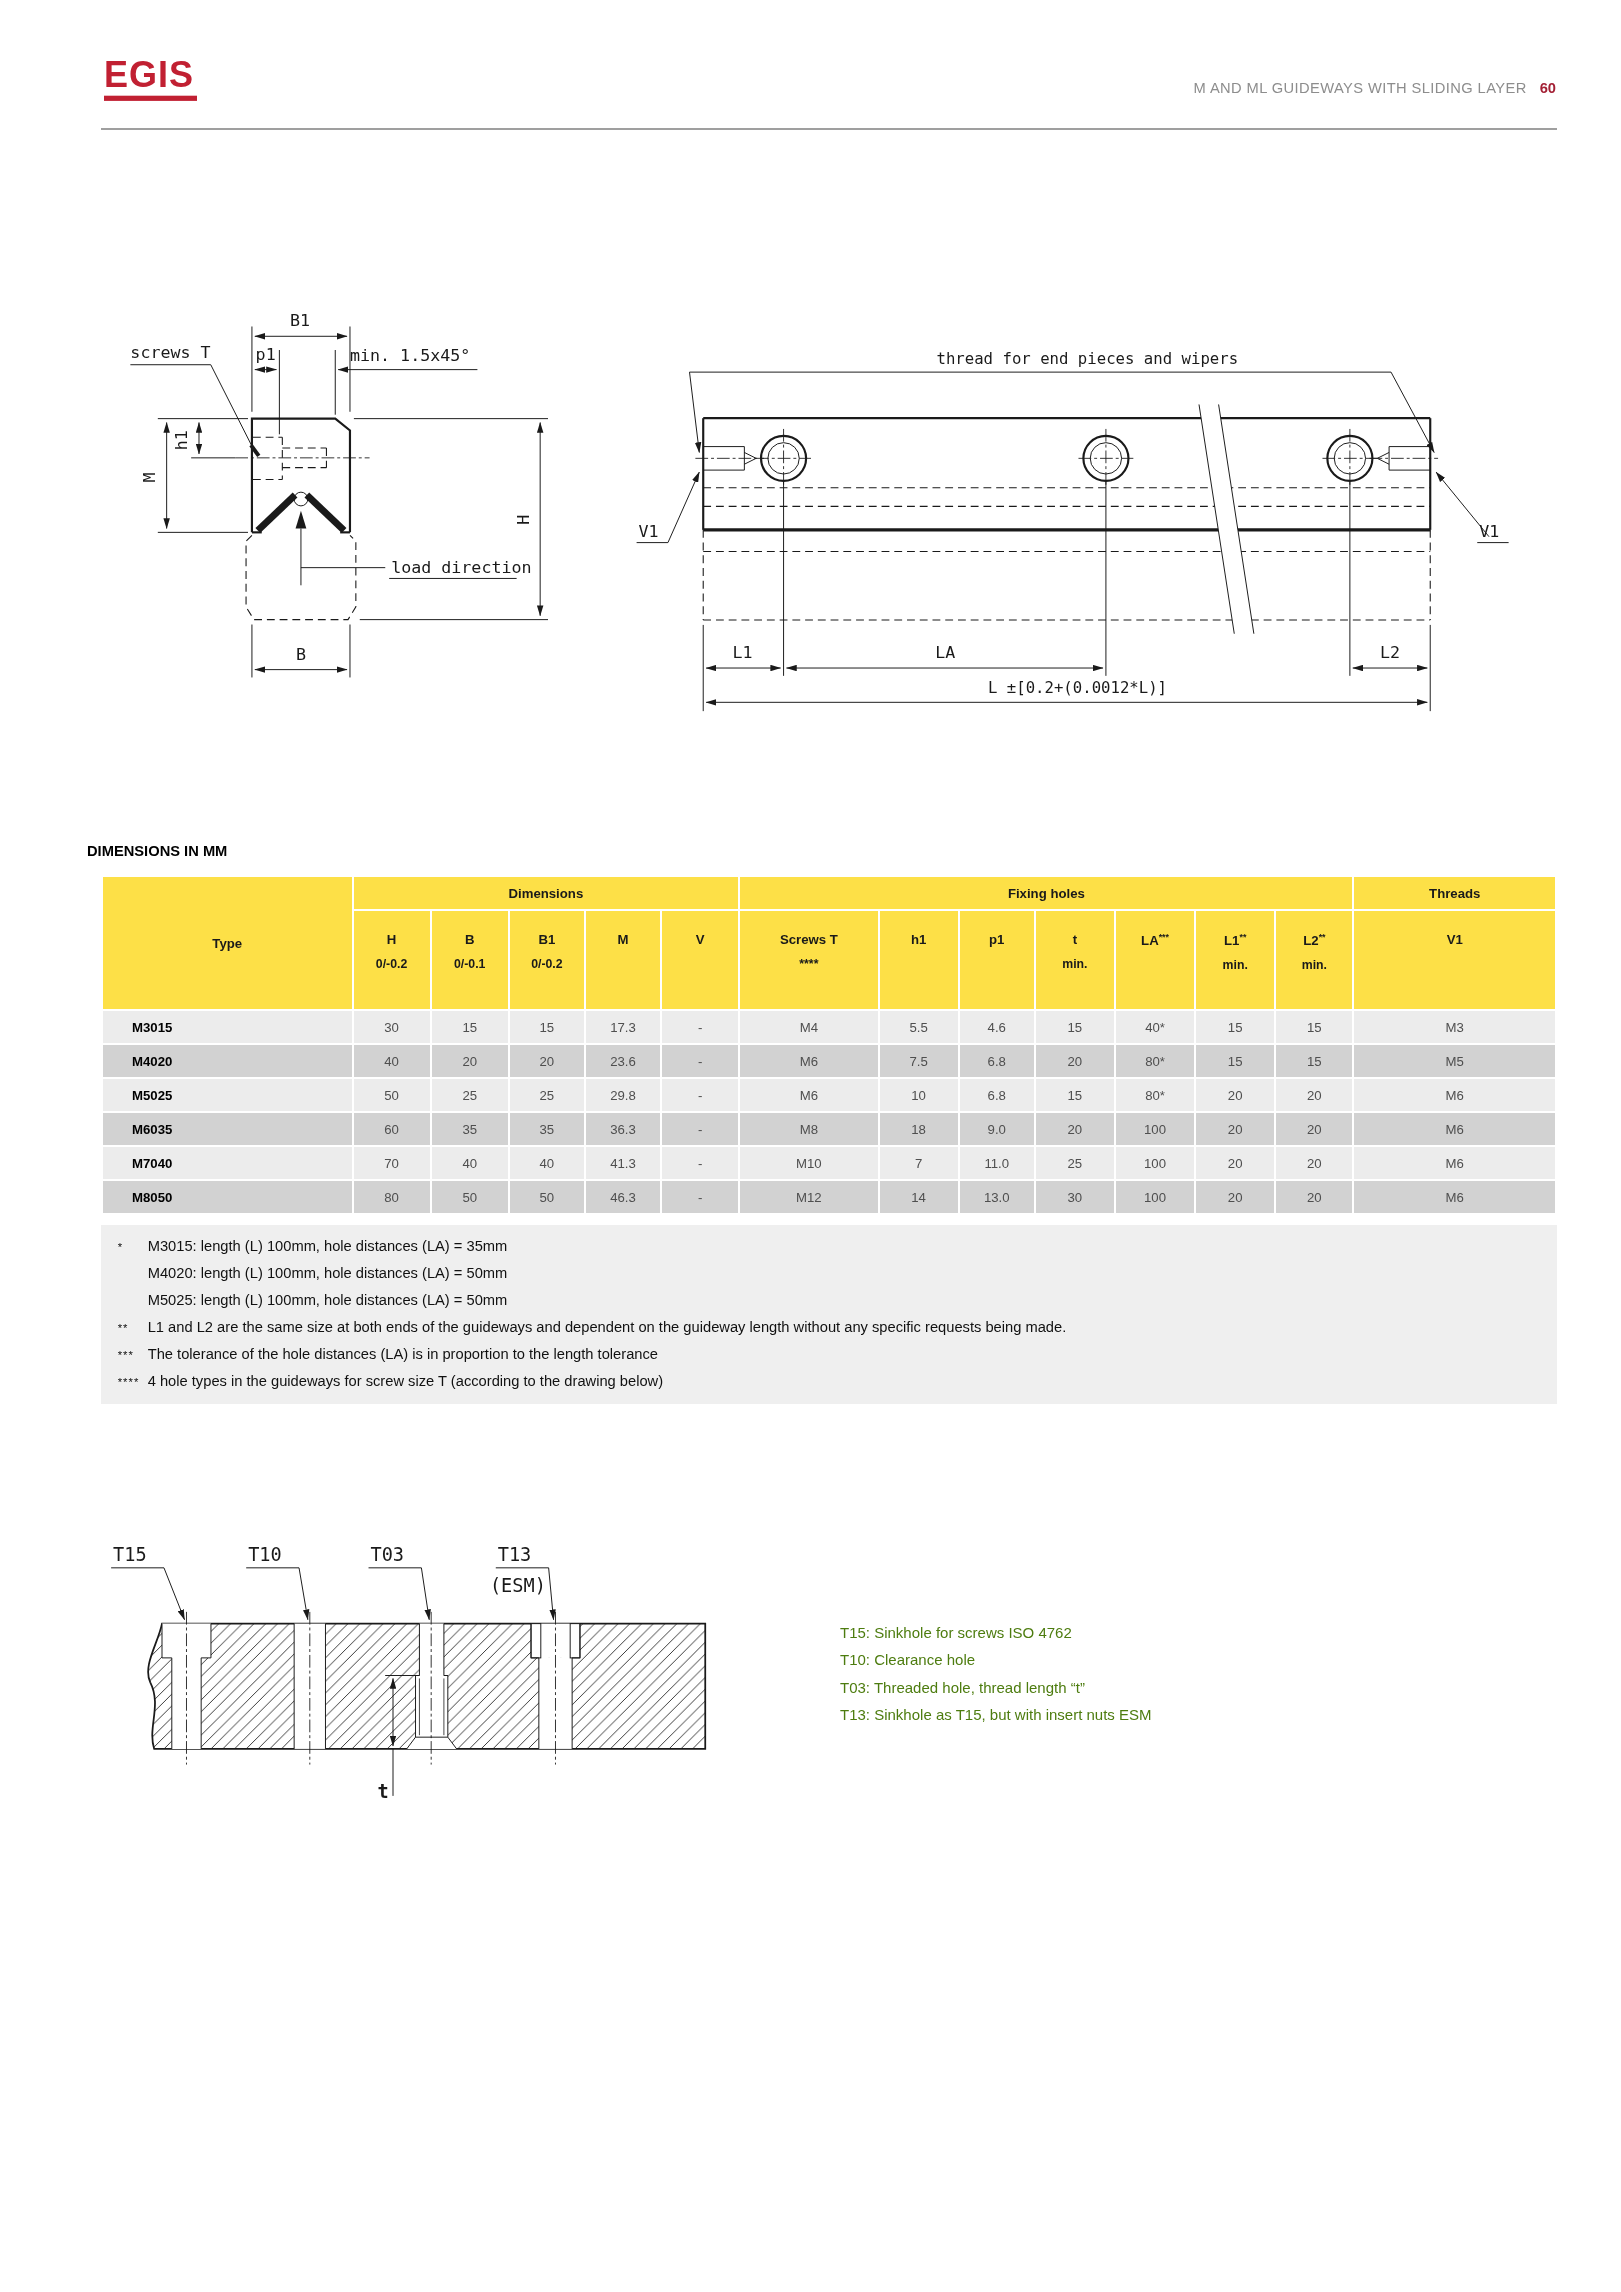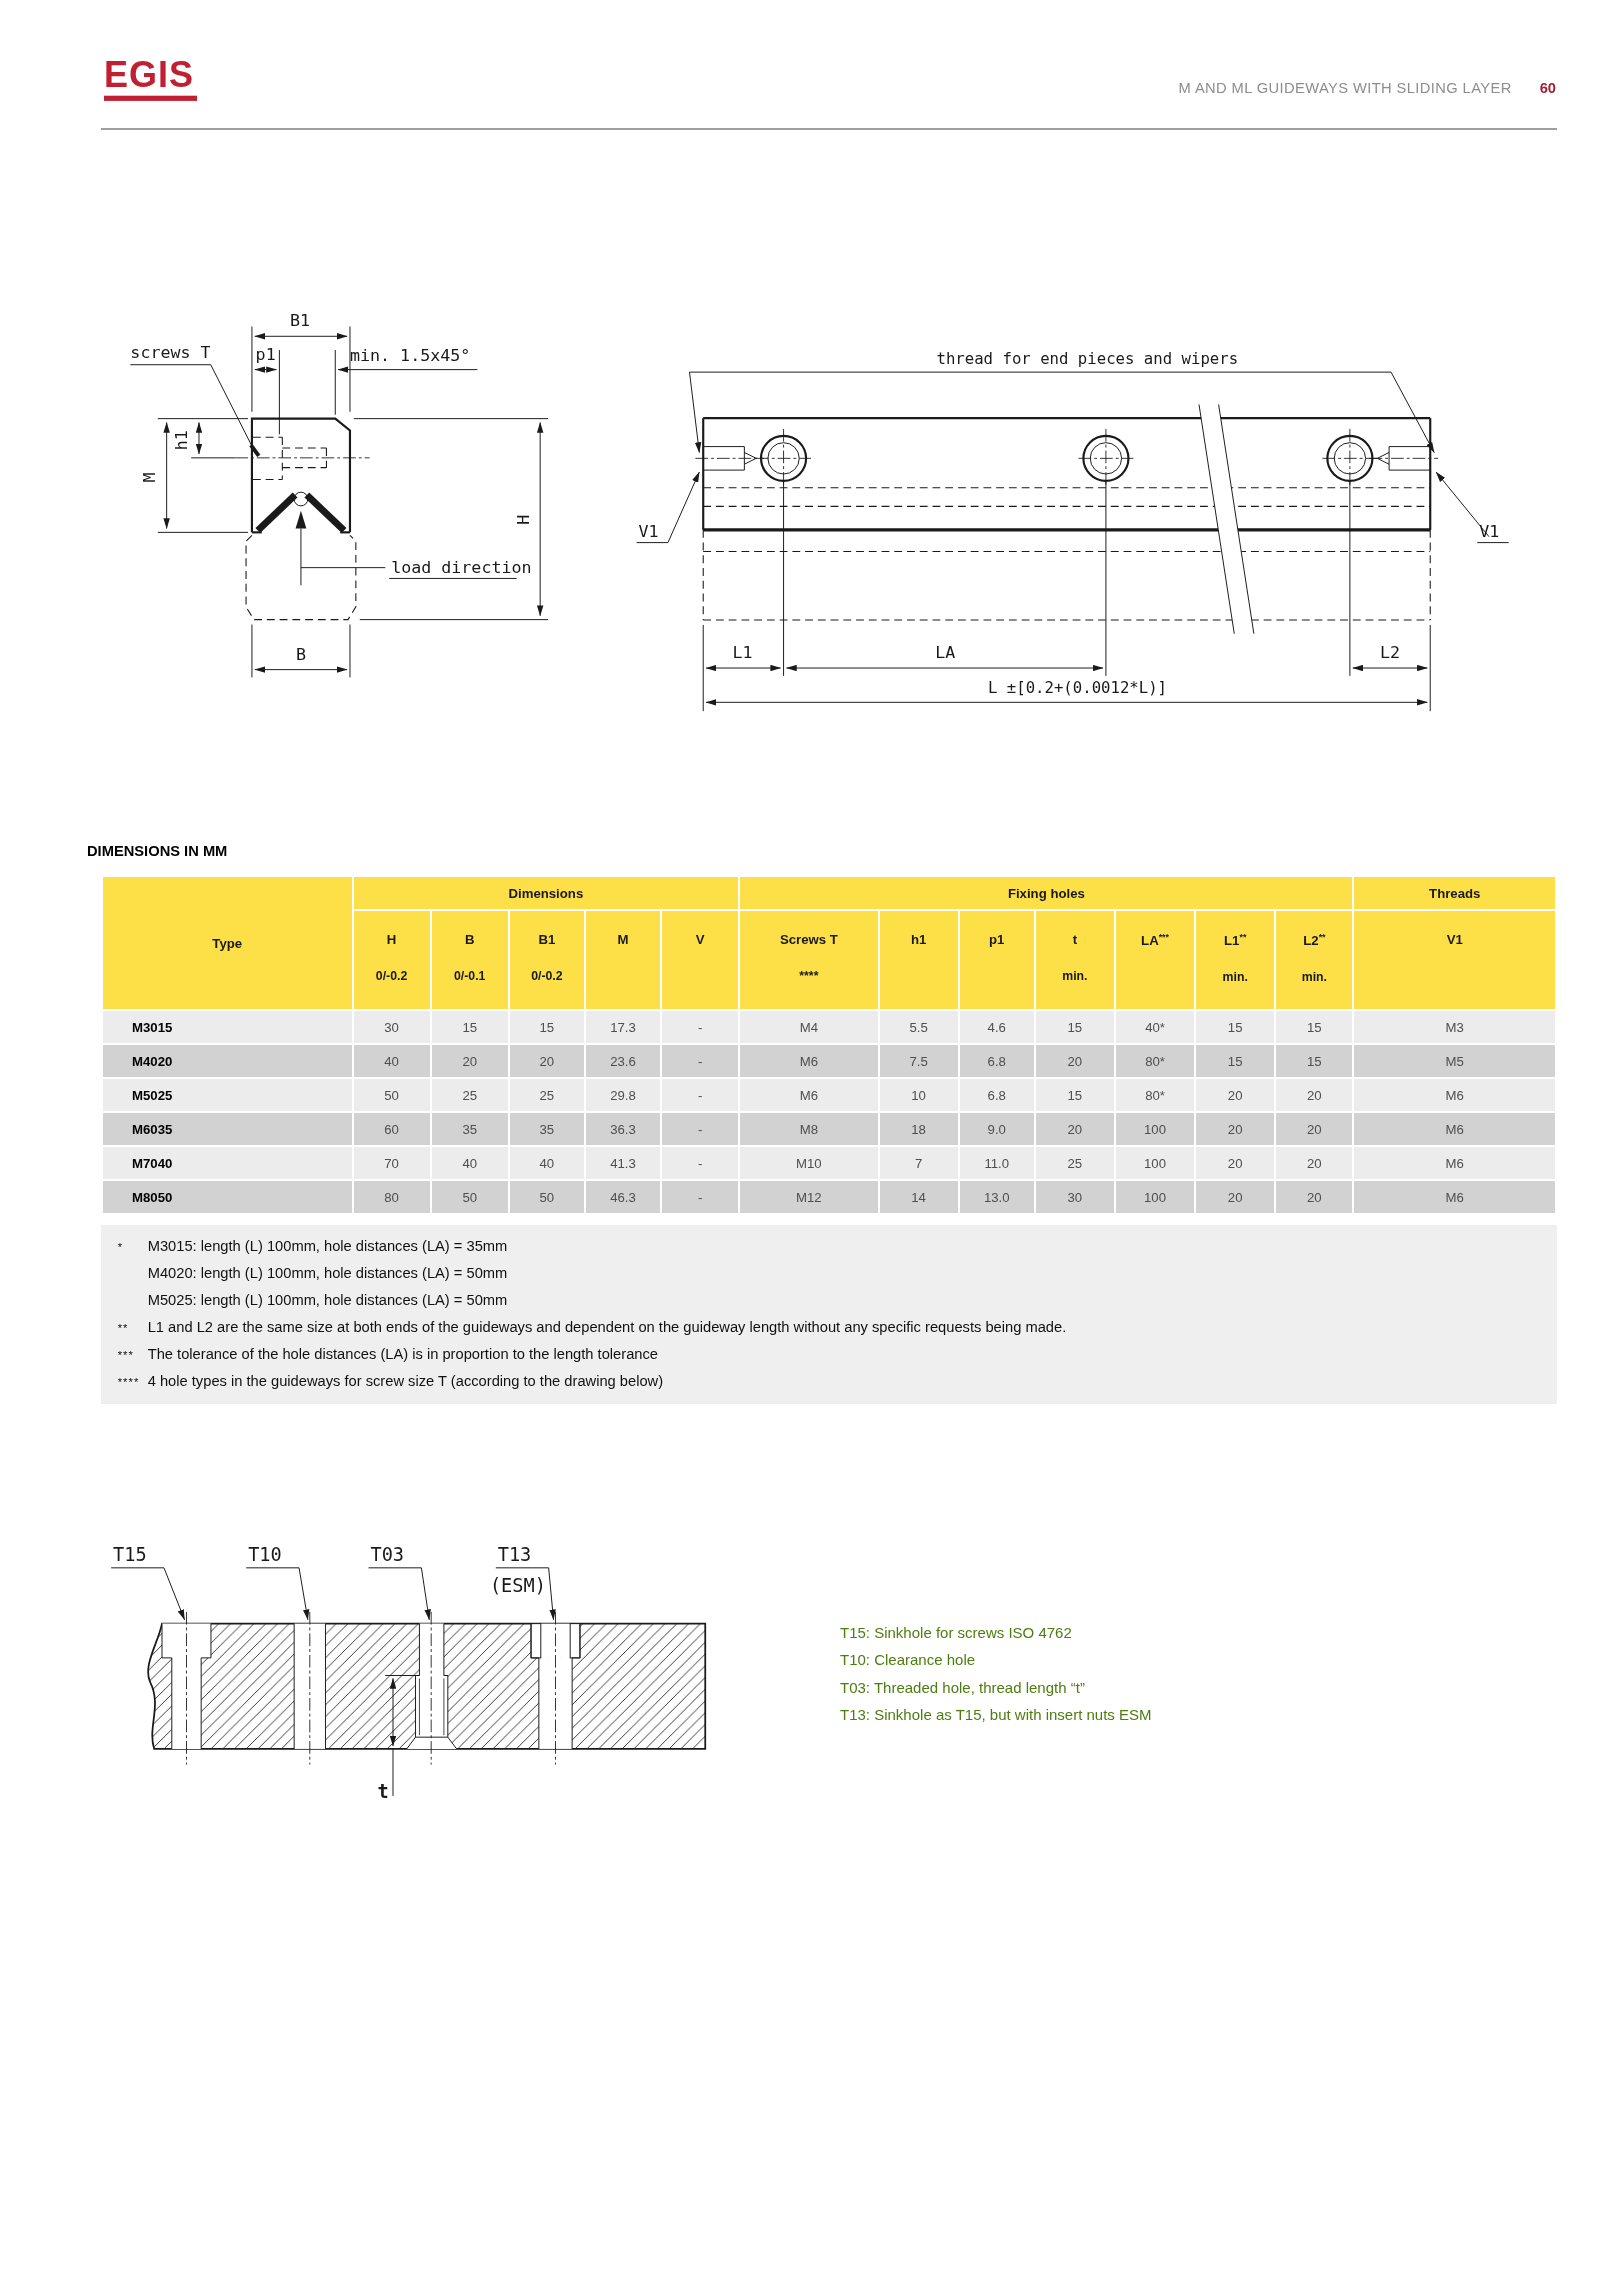--- a/index.html
+++ b/index.html
@@ -9,21 +9,21 @@
   }
   .abs{position:absolute;}
 
   
   #logo{
     left:104px;top:55px;
     font-weight:bold;font-size:36px;line-height:39px;letter-spacing:1px;
     color:#c12032;border-bottom:5.9px solid #c12032;padding:0 2.9px 1px 0;
     font-family:"Liberation Sans",sans-serif;transform:scaleY(1.04);
   }
-  #header-right{right:65px;top:80px;display:flex;gap:28px;align-items:baseline;}
+  #header-right{right:65px;top:80px;display:flex;gap:13px;align-items:baseline;}
   #doc-title{color:#8d8d8d;font-size:14.7px;letter-spacing:0.4px;}
   #page-number{color:#a31f34;font-weight:bold;font-size:14.7px;}
   #header-rule{left:101px;top:128px;width:1456px;height:0;border-top:2px solid #9f9f9f;}
 
   
   svg{position:absolute;overflow:visible;}
   svg text{font-family:"DejaVu Sans Mono",monospace;fill:#1a1a1a;}
   .ln{stroke:#1a1a1a;stroke-width:1;fill:none;}
   .ln2{stroke:#1a1a1a;stroke-width:2.2;fill:none;}
   .ln3{stroke:#1a1a1a;stroke-width:3.2;fill:none;}
@@ -40,21 +40,21 @@
   #dims-table{
     position:absolute;left:101px;top:875px;width:1456px;
     border-collapse:separate;border-spacing:2.9px;table-layout:fixed;
   }
   #dims-table th,#dims-table td{overflow:hidden;padding:0;}
   #dims-table thead th{background:#fde047;color:#1a1a1a;font-size:13.2px;font-weight:bold;text-align:center;}
   .group-row th{height:32px;}
   .cols-row th{height:98px;vertical-align:top;}
   .cname{margin-top:20.6px;font-size:13.2px;}
   .cname sup{font-size:8.8px;}
-  .csub{margin-top:22px;font-size:12.3px;}
+  .csub{margin-top:10px;font-size:12.3px;}
   .type-th{vertical-align:middle !important;}
   #dims-table tbody td{height:32px;text-align:center;font-size:13.2px;color:#4f4f4f;background:#ececec;}
   #dims-table tbody tr.dark td{background:#d2d2d2;}
   #dims-table tbody td.type-td{text-align:left;padding-left:29px;font-weight:bold;color:#000;margin-top:24px;}
 
   
   #footnotes{
     left:101px;top:1225px;width:1456px;height:179px;background:#efefef;
     box-sizing:border-box;padding-top:12.7px;
   }

